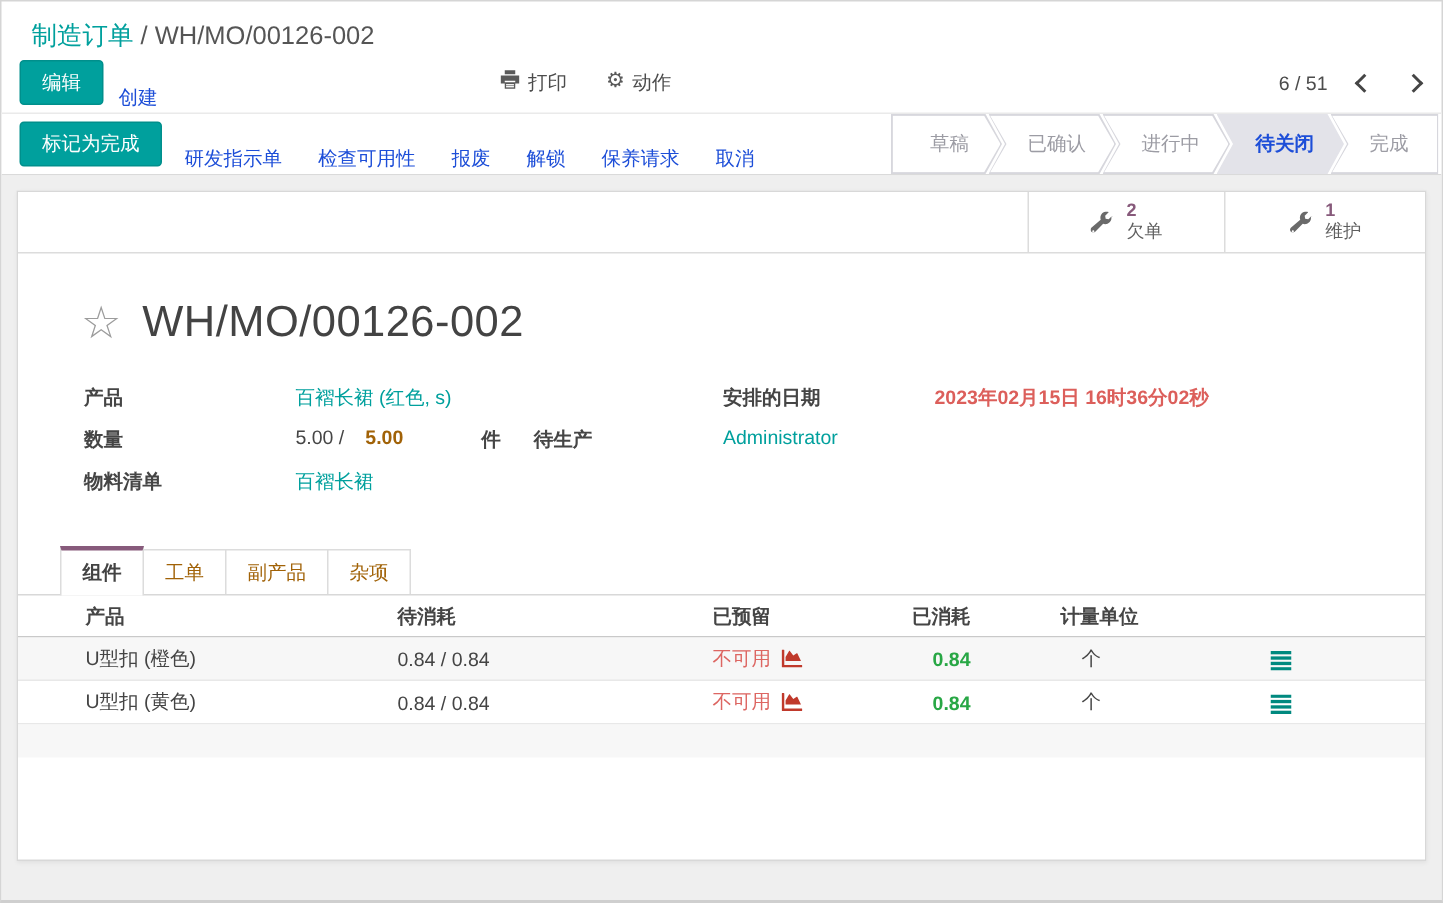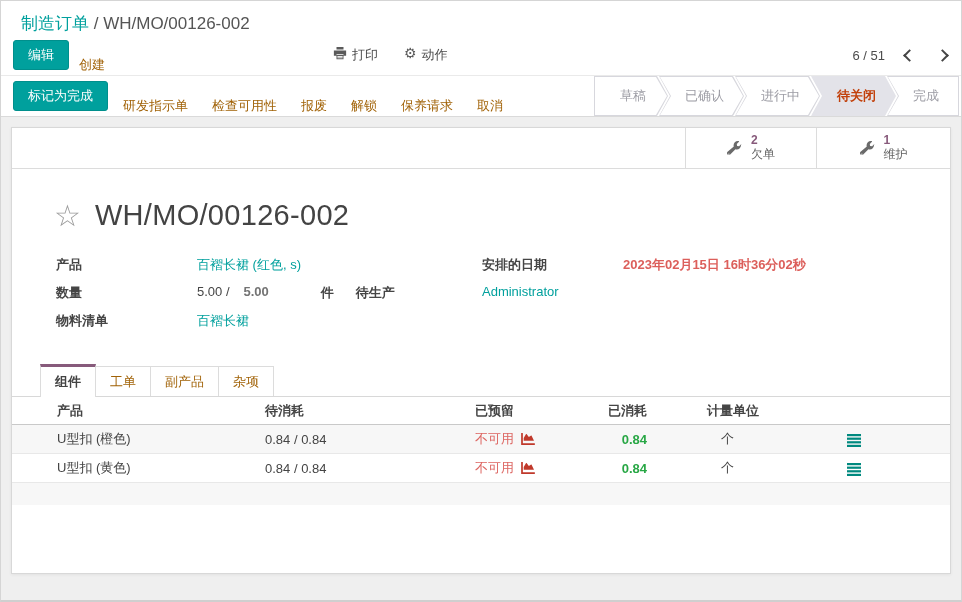--- a/index.html
+++ b/index.html
@@ -10,21 +10,21 @@
   }
   .app { width:962px; height:602px; border:1px solid #d5d5d5; border-bottom:2px solid #cfcfcf; overflow:hidden; background:#fff; display:flex; flex-direction:column; }
 
   
   .breadcrumb-row { padding:11px 20px 2px; height:34px; }
   .breadcrumb { font-size:17px; color:#555; }
   .breadcrumb .bc-parent { color:#00a09d; cursor:pointer; }
   .cp-row2 { position:relative; height:40px; display:flex; align-items:center; padding:0 16px 0 12px; }
   .btn { display:inline-block; font-size:13px; padding:5px 14px; border-radius:3px; cursor:pointer; user-select:none; }
   .btn-primary { background:#00a09d; border:1px solid #008f8c; color:#fff; }
-  .btn-link { color:#a16207; padding:5px 10px;margin-top:20px; }
+  .btn-link { color:#1d4ed8; padding:5px 10px;margin-top:20px; }
   .center-actions { position:absolute; left:332px; display:flex; gap:26px; align-items:center; color:#4c4c4c; }
   .action-item { display:flex; align-items:flex-start; gap:5px; cursor:pointer; }
   .gear-glyph { font-size:14px; color:#5a5a5a; line-height:1; }
   .pager { position:absolute; right:14px; display:flex; align-items:center; gap:20px; }
   .pager-value { color:#4c4c4c; font-size:13px; }
   .chev { width:9px; height:9px; border-left:2px solid #454545; border-bottom:2px solid #454545; display:inline-block; cursor:pointer; }
   .chev-left { transform:rotate(45deg); }
   .chev-right { transform:rotate(225deg); }
 
   
@@ -37,21 +37,21 @@
     clip-path:polygon(0 0, calc(100% - 11px) 0, 100% 50%, calc(100% - 11px) 100%, 0 100%, 11px 50%); }
   .step-fill { position:absolute; inset:1px; background:#fff;
     clip-path:polygon(0 0, calc(100% - 11px) 0, 100% 50%, calc(100% - 11px) 100%, 0 100%, 11px 50%); }
   .step:first-child { margin-left:0; }
   .step:first-child .step-border { clip-path:polygon(0 0, calc(100% - 11px) 0, 100% 50%, calc(100% - 11px) 100%, 0 100%); }
   .step:first-child .step-fill { clip-path:polygon(0 0, calc(100% - 11px) 0, 100% 50%, calc(100% - 11px) 100%, 0 100%); }
   .step:last-child .step-border { clip-path:polygon(0 0, 100% 0, 100% 100%, 0 100%, 11px 50%); }
   .step:last-child .step-fill { clip-path:polygon(0 0, 100% 0, 100% 100%, 0 100%, 11px 50%); }
   .step-label { position:relative; display:flex; align-items:center; height:100%; padding:0 20px 0 26px; font-size:13px; color:#9c9ca4; }
   .step.active .step-fill, .step.active .step-border { background:#e3e3e9; }
-  .step.active .step-label { color:#c2410c; font-weight:700; }
+  .step.active .step-label { color:#1d4ed8; font-weight:700; }
 
   
   .form-view { flex:1; background:#efefef; overflow:hidden; }
   .sheet { margin:10px 10px 0; height:447px; background:#fff; border:1px solid #d8d8d8; box-shadow:0 1px 3px rgba(0,0,0,.06); }
 
   
   .button-box { height:41px; border-bottom:1px solid #dcdcdc; display:flex; justify-content:flex-end; }
   .smart-btn { border-left:1px solid #dcdcdc; min-width:131px; display:flex; align-items:center; justify-content:center; gap:9px; cursor:pointer; padding:0 10px; }
   .sb-stack { display:flex; flex-direction:column; line-height:1.15; font-size:12px; }
   .sb-count { color:#875a7b; font-weight:700; }
@@ -63,21 +63,21 @@
   .record-title { font-size:29px; color:#434343; font-weight:500; letter-spacing:.3px; }
 
   
   .fields { display:flex; padding:18px 0 0 44px; }
   .fcol { width:426px; }
   .fcol-right { width:460px; }
   .frow { display:flex; margin-bottom:10px; min-height:18px; }
   .flabel { width:141px; font-weight:700; color:#454545; }
   .fvalue { color:#454545; }
   .link { color:#00a09d; cursor:pointer; }
-  .qty-total { color:#737373; font-weight:700; margin-left:14px; }
+  .qty-total { color:#a16207; font-weight:700; margin-left:14px; }
   .qty-uom { font-weight:700; margin-left:52px; }
   .qty-state { font-weight:700; margin-left:22px; }
   .date-red { color:#dc5f5b; font-weight:700; }
 
   
   .notebook { margin-top:24px; padding-left:28px; display:flex; border-bottom:1px solid #d8d8d8; align-items:flex-end; }
   .tab { padding:6px 14px 5px; font-size:13px; color:#a16207; border:1px solid #dcdcdc; border-bottom:none; background:#fff; margin-right:-1px; cursor:pointer; position:relative; }
   .tab.active { border-top:3px solid #875a7b; font-weight:700; color:#434343; margin-bottom:-1px; padding-bottom:6px; background:#fff; z-index:2; }
 
   

